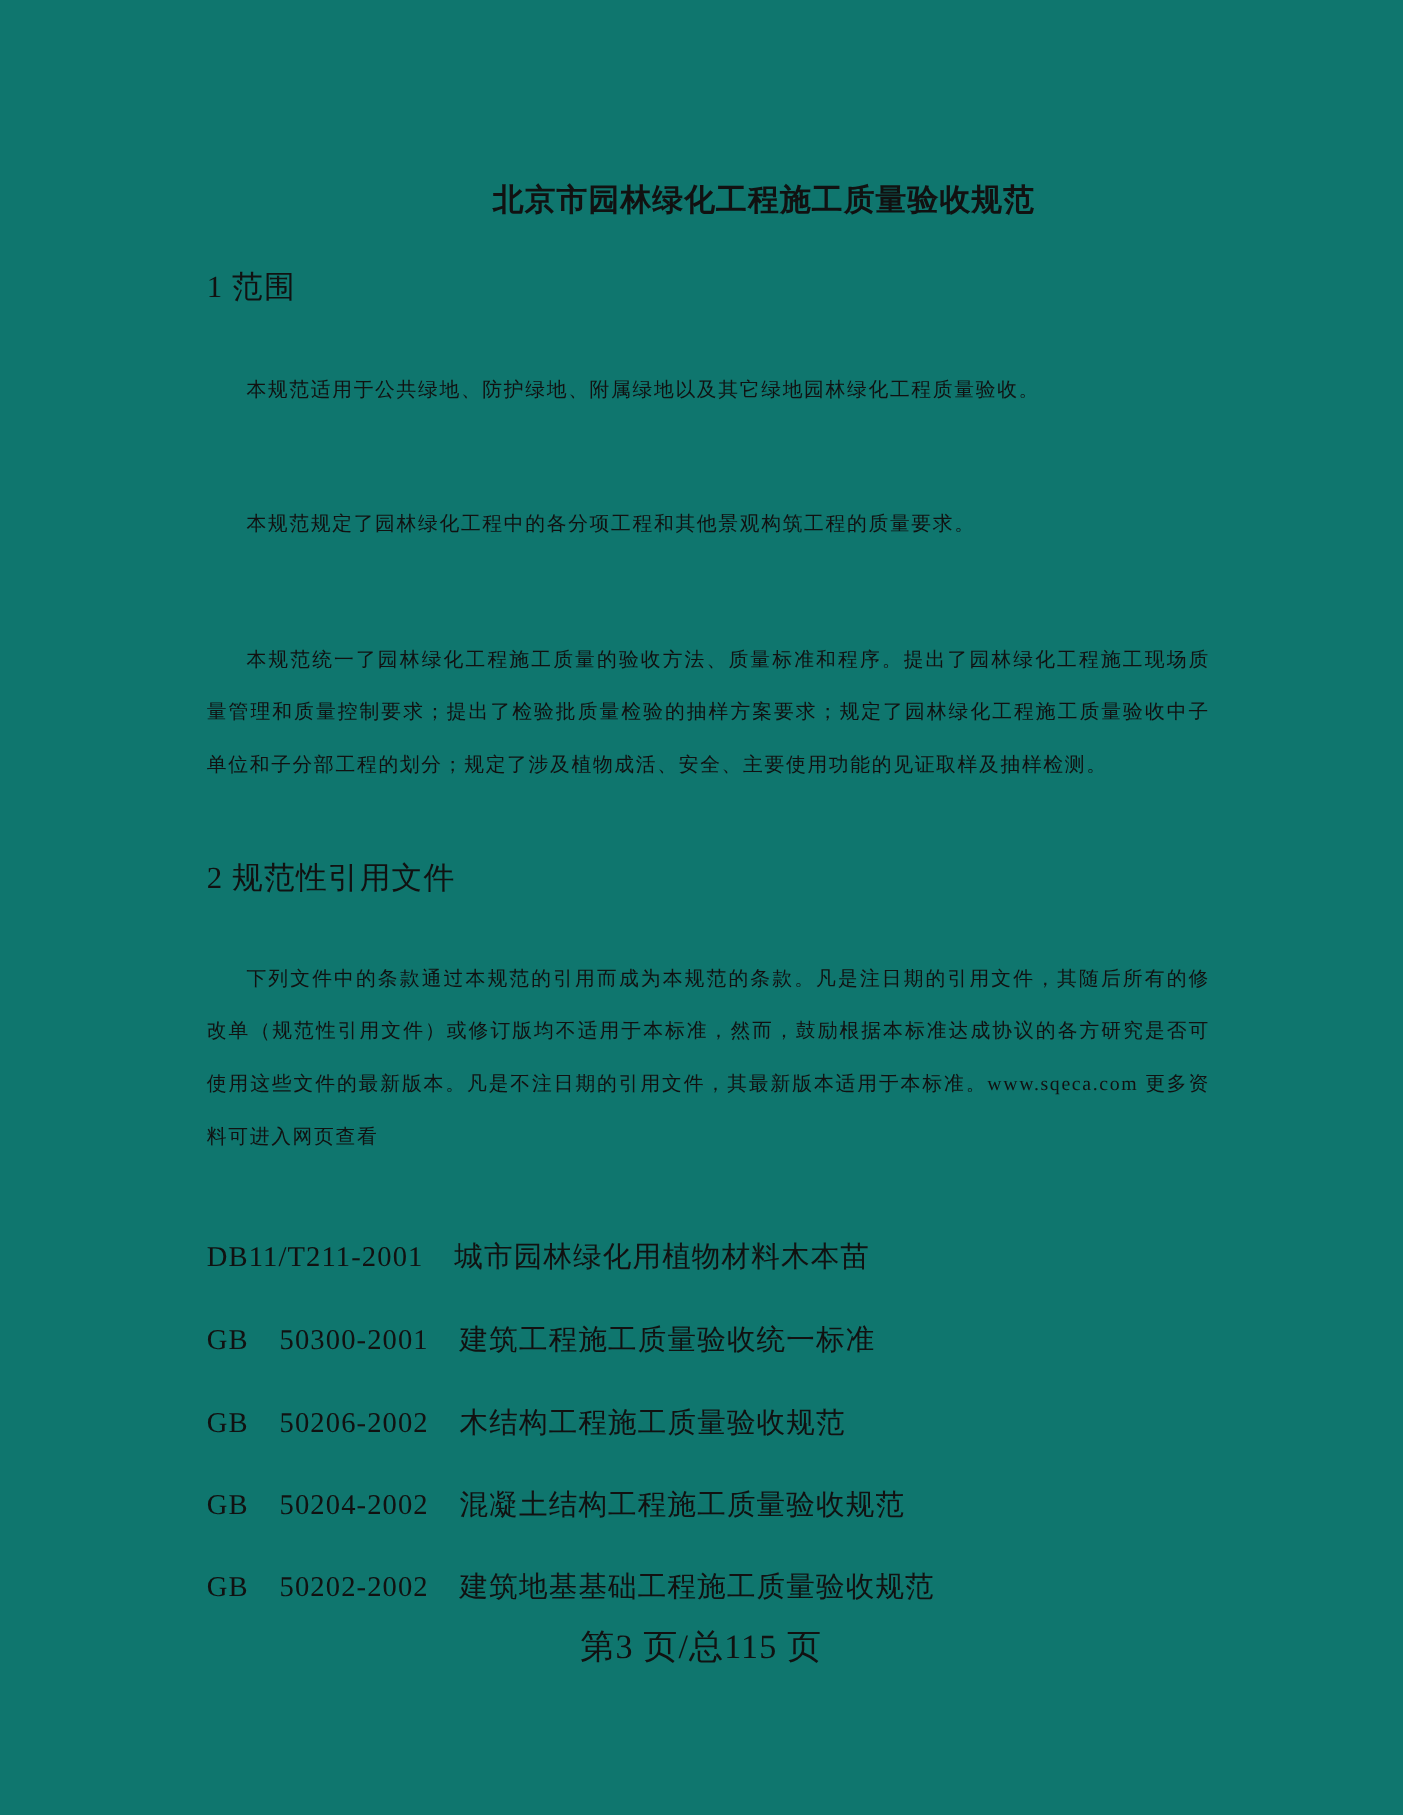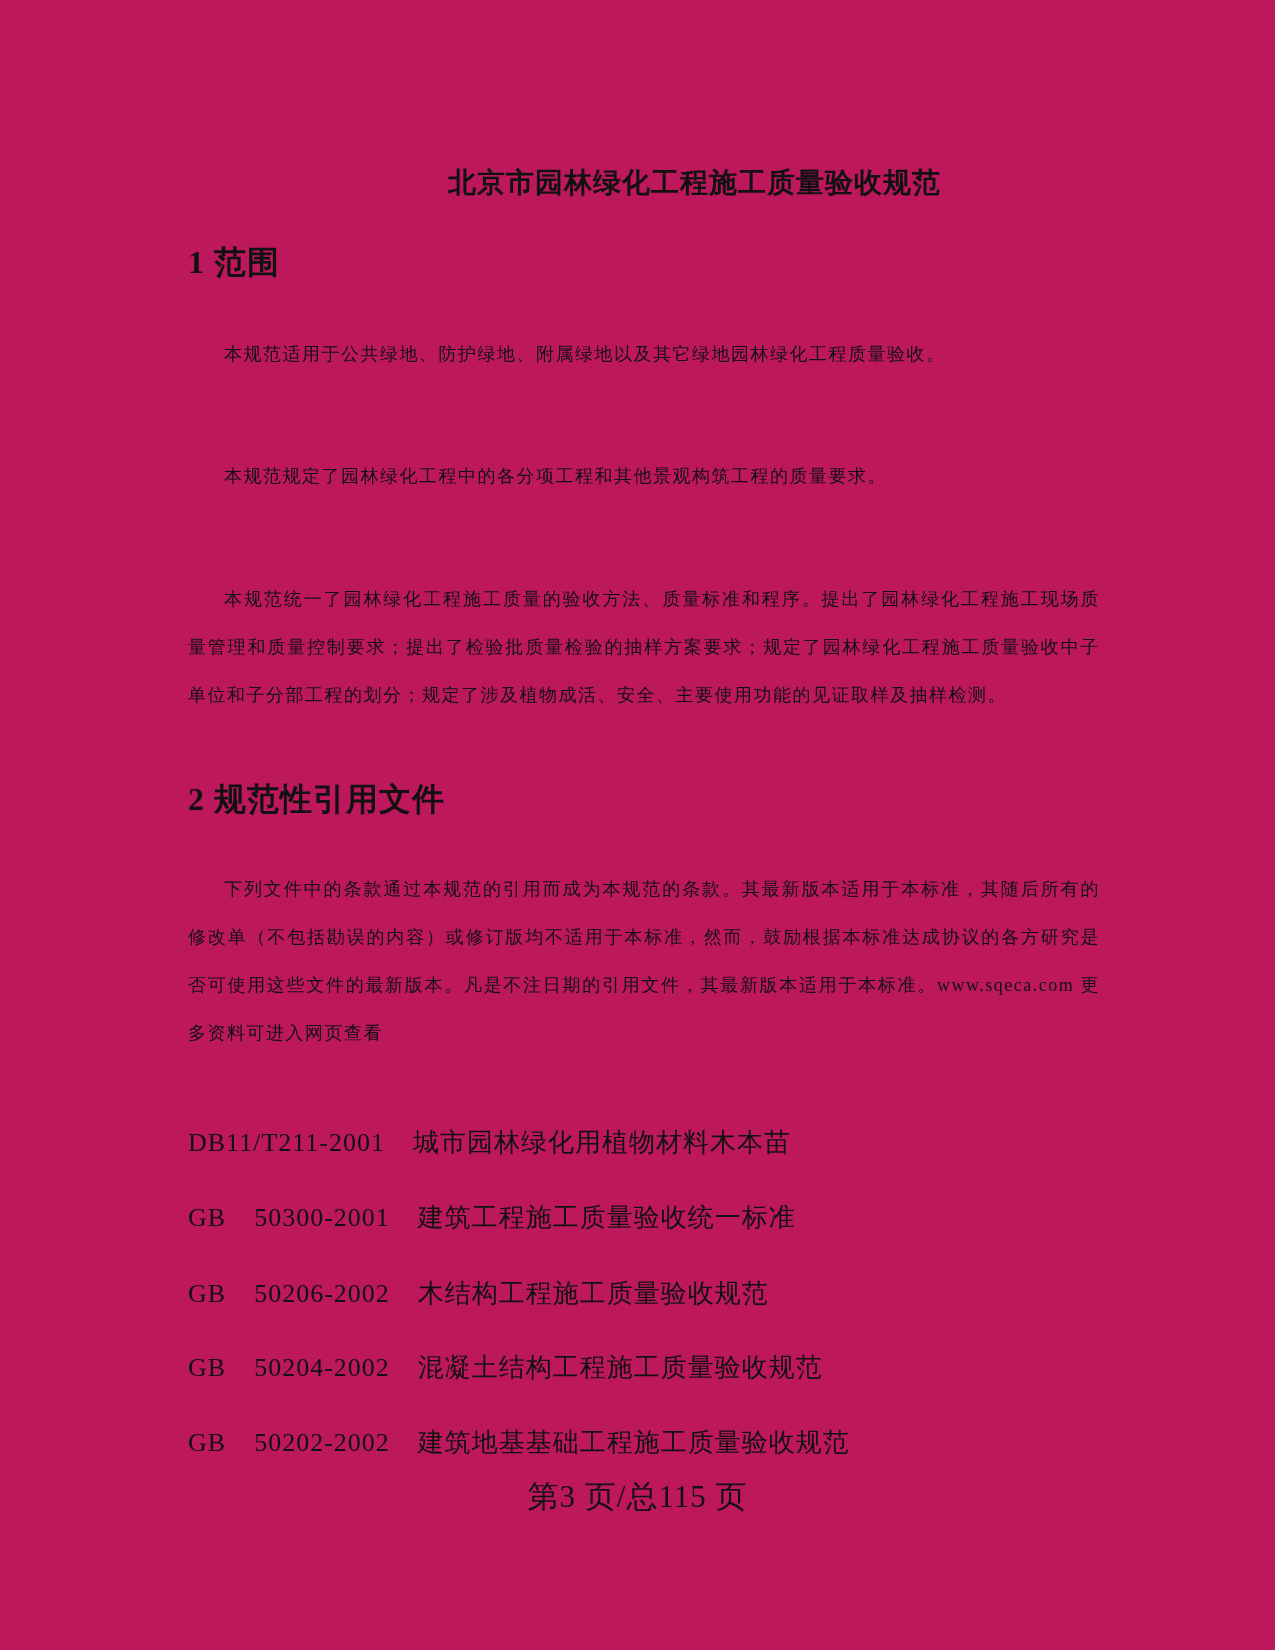--- a/index.html
+++ b/index.html
@@ -4,42 +4,42 @@
 <style>
   html, body {
     margin: 0;
     padding: 0;
     background: #ffffff;
   }
   .page {
     position: relative;
     width: 1275px;
     height: 1650px;
-    background: #be185d;
+    background: #0f766e;
     color: #111111;
     font-family: "Liberation Serif", "DejaVu Serif", serif;
     overflow: hidden;
   }
   .doc-title {
     position: absolute;
     top: 166px;
     left: 114px;
     right: 0;
     text-align: center;
     font-size: 28px;
     font-weight: bold;
     letter-spacing: 1px;
     line-height: 34px;
     white-space: nowrap;
   }
   .section-heading {
     position: absolute;
     left: 188px;
-    font-size: 32px;
-    font-weight: bold;
+    font-size: 28px;
+    font-weight: normal;
     line-height: 32px;
     letter-spacing: 1px;
     white-space: nowrap;
   }
   .heading-1 { top: 246px; }
   .heading-2 { top: 783px; }
   .body-par {
     position: absolute;
     left: 188px;
     width: 912px;
@@ -94,21 +94,21 @@
   <div class="section-heading heading-1">1 范围</div>
 
   <p class="body-par par-1">本规范适用于公共绿地、防护绿地、附属绿地以及其它绿地园林绿化工程质量验收。</p>
 
   <p class="body-par par-2">本规范规定了园林绿化工程中的各分项工程和其他景观构筑工程的质量要求。</p>
 
   <p class="body-par par-3">本规范统一了园林绿化工程施工质量的验收方法、质量标准和程序。提出了园林绿化工程施工现场质量管理和质量控制要求；提出了检验批质量检验的抽样方案要求；规定了园林绿化工程施工质量验收中子单位和子分部工程的划分；规定了涉及植物成活、安全、主要使用功能的见证取样及抽样检测。</p>
 
   <div class="section-heading heading-2">2 规范性引用文件</div>
 
-  <p class="body-par par-4">下列文件中的条款通过本规范的引用而成为本规范的条款。其最新版本适用于本标准，其随后所有的修改单（不包括勘误的内容）或修订版均不适用于本标准，然而，鼓励根据本标准达成协议的各方研究是否可使用这些文件的最新版本。凡是不注日期的引用文件，其最新版本适用于本标准。www.sqeca.com 更多资料可进入网页查看</p>
+  <p class="body-par par-4">下列文件中的条款通过本规范的引用而成为本规范的条款。凡是注日期的引用文件，其随后所有的修改单（规范性引用文件）或修订版均不适用于本标准，然而，鼓励根据本标准达成协议的各方研究是否可使用这些文件的最新版本。凡是不注日期的引用文件，其最新版本适用于本标准。www.sqeca.com 更多资料可进入网页查看</p>
 
   <div class="ref-line ref-1">
     <span class="ref-part">DB11/T211-2001</span><span class="ref-part">城市园林绿化用植物材料木本苗</span>
   </div>
 
   <div class="ref-line ref-2">
     <span class="ref-part">GB</span><span class="ref-part">50300-2001</span><span class="ref-part">建筑工程施工质量验收统一标准</span>
   </div>
 
   <div class="ref-line ref-3">

